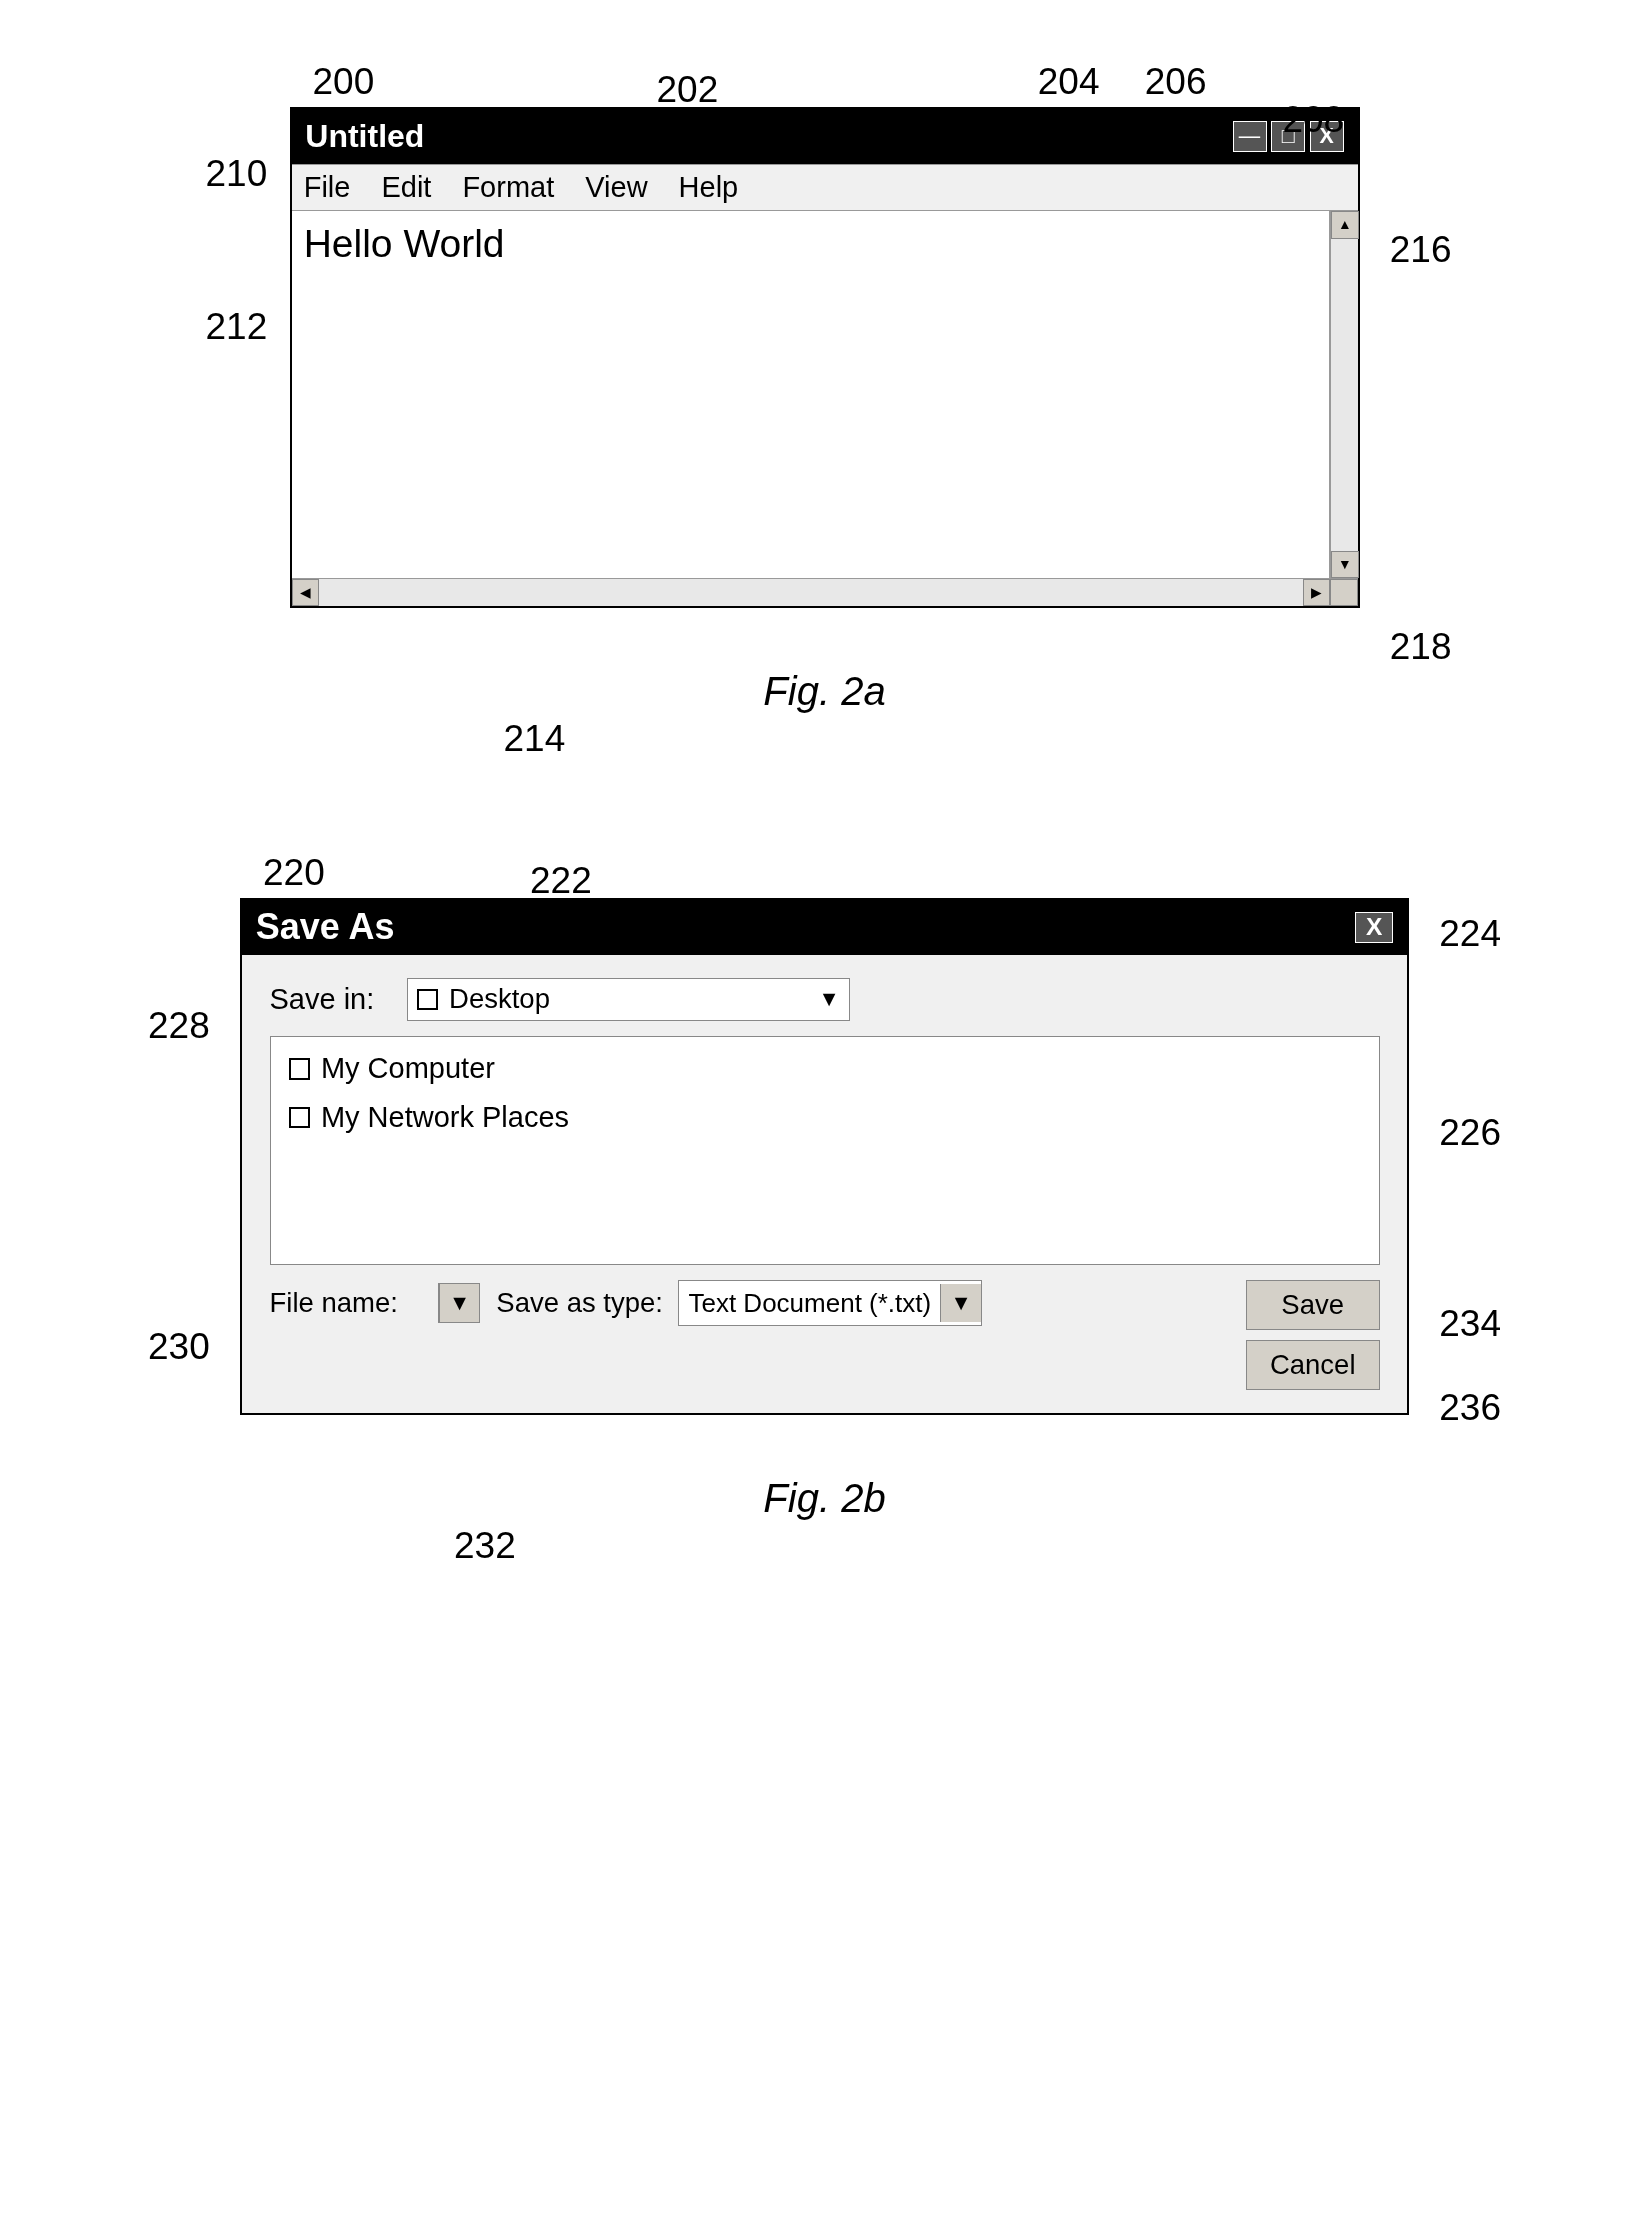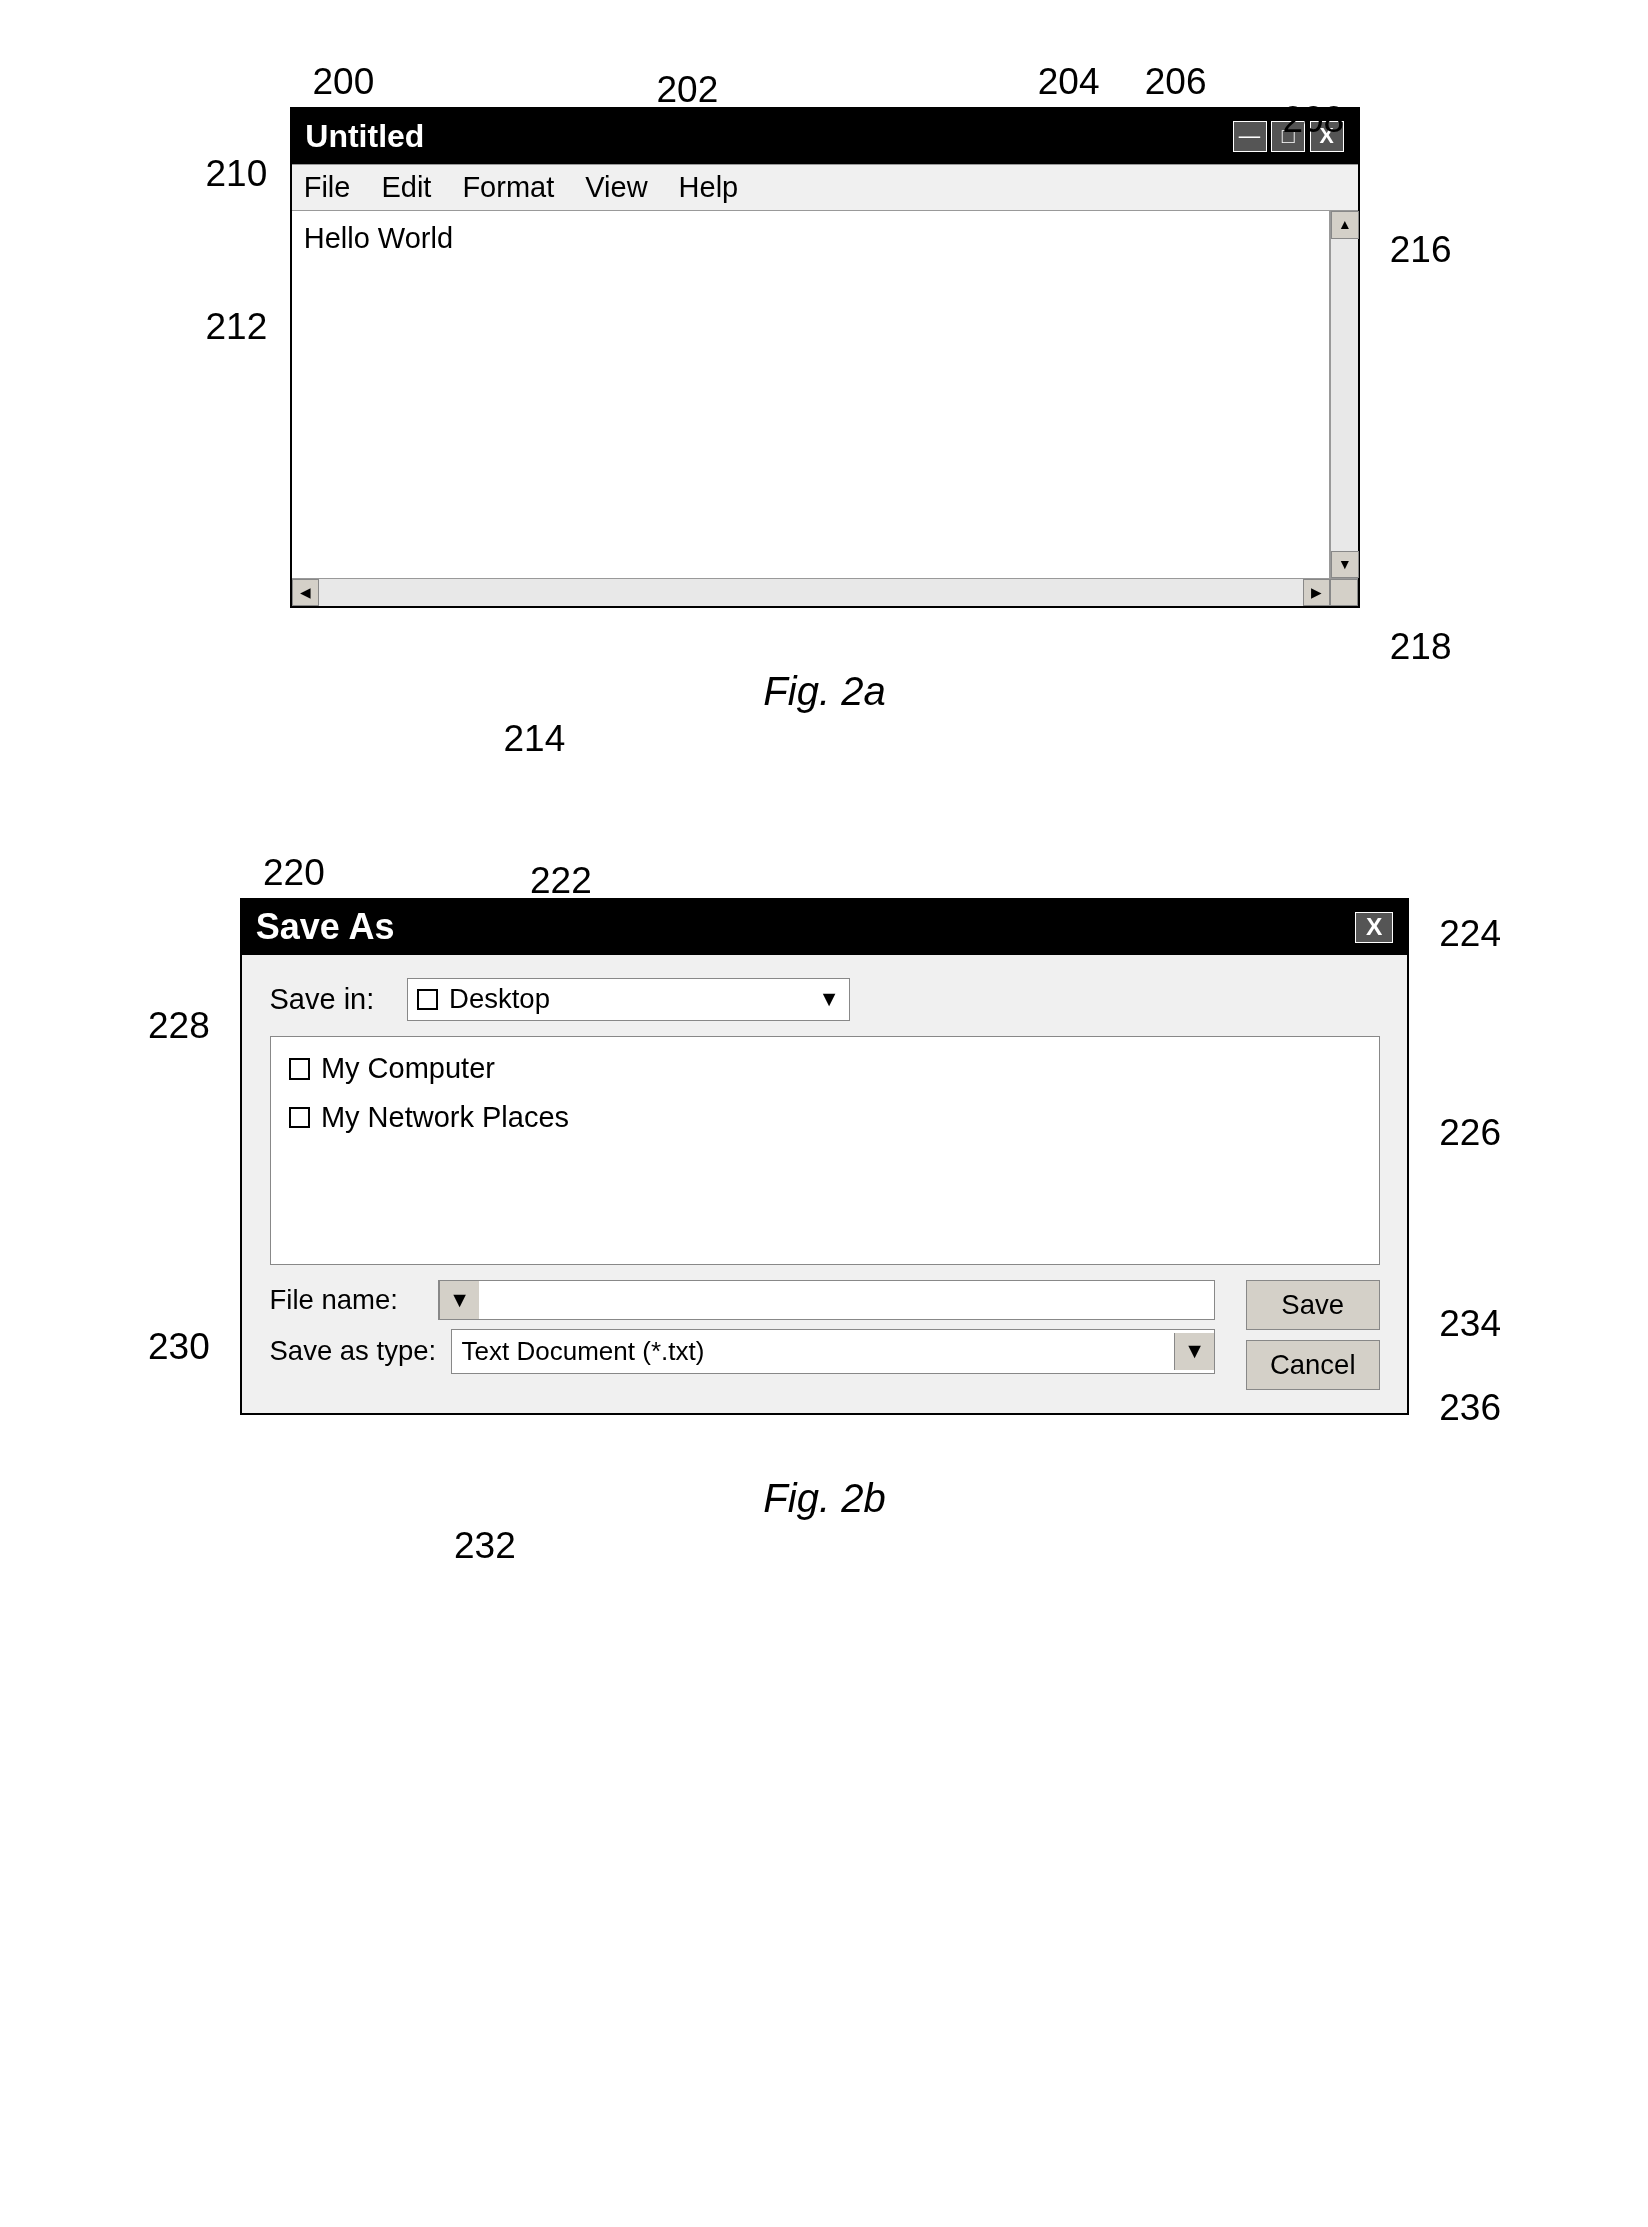--- a/index.html
+++ b/index.html
@@ -168,21 +168,21 @@
     }
 
     .notepad-body {
       display: flex;
       height: 367px;
     }
 
     .notepad-textarea {
       flex: 1;
       padding: 10.7px 12.2px;
-      font-size: 29px;
+      font-size: 39px;
       border: none;
       border-right: 1.5px solid #999;
       background: #fff;
       overflow: hidden;
     }
 
     .notepad-scrollbar-v {
       width: 27.5px;
       border-left: 1.5px solid #999;
       display: flex;
@@ -419,22 +419,21 @@
     .saveas-file-item .file-icon {
       width: 21.4px;
       height: 21.4px;
       border: 2.3px solid #000;
       background: #fff;
       flex-shrink: 0;
     }
 
     .saveas-bottom-rows {
       display: flex;
-      flex-direction: column;
-      gap: 9px;
+      gap: 16px;
     }
 
     .saveas-row {
       display: flex;
       align-items: center;
       gap: 15.3px;
     }
 
     .saveas-row-label {
       font-size: 27.5px;

